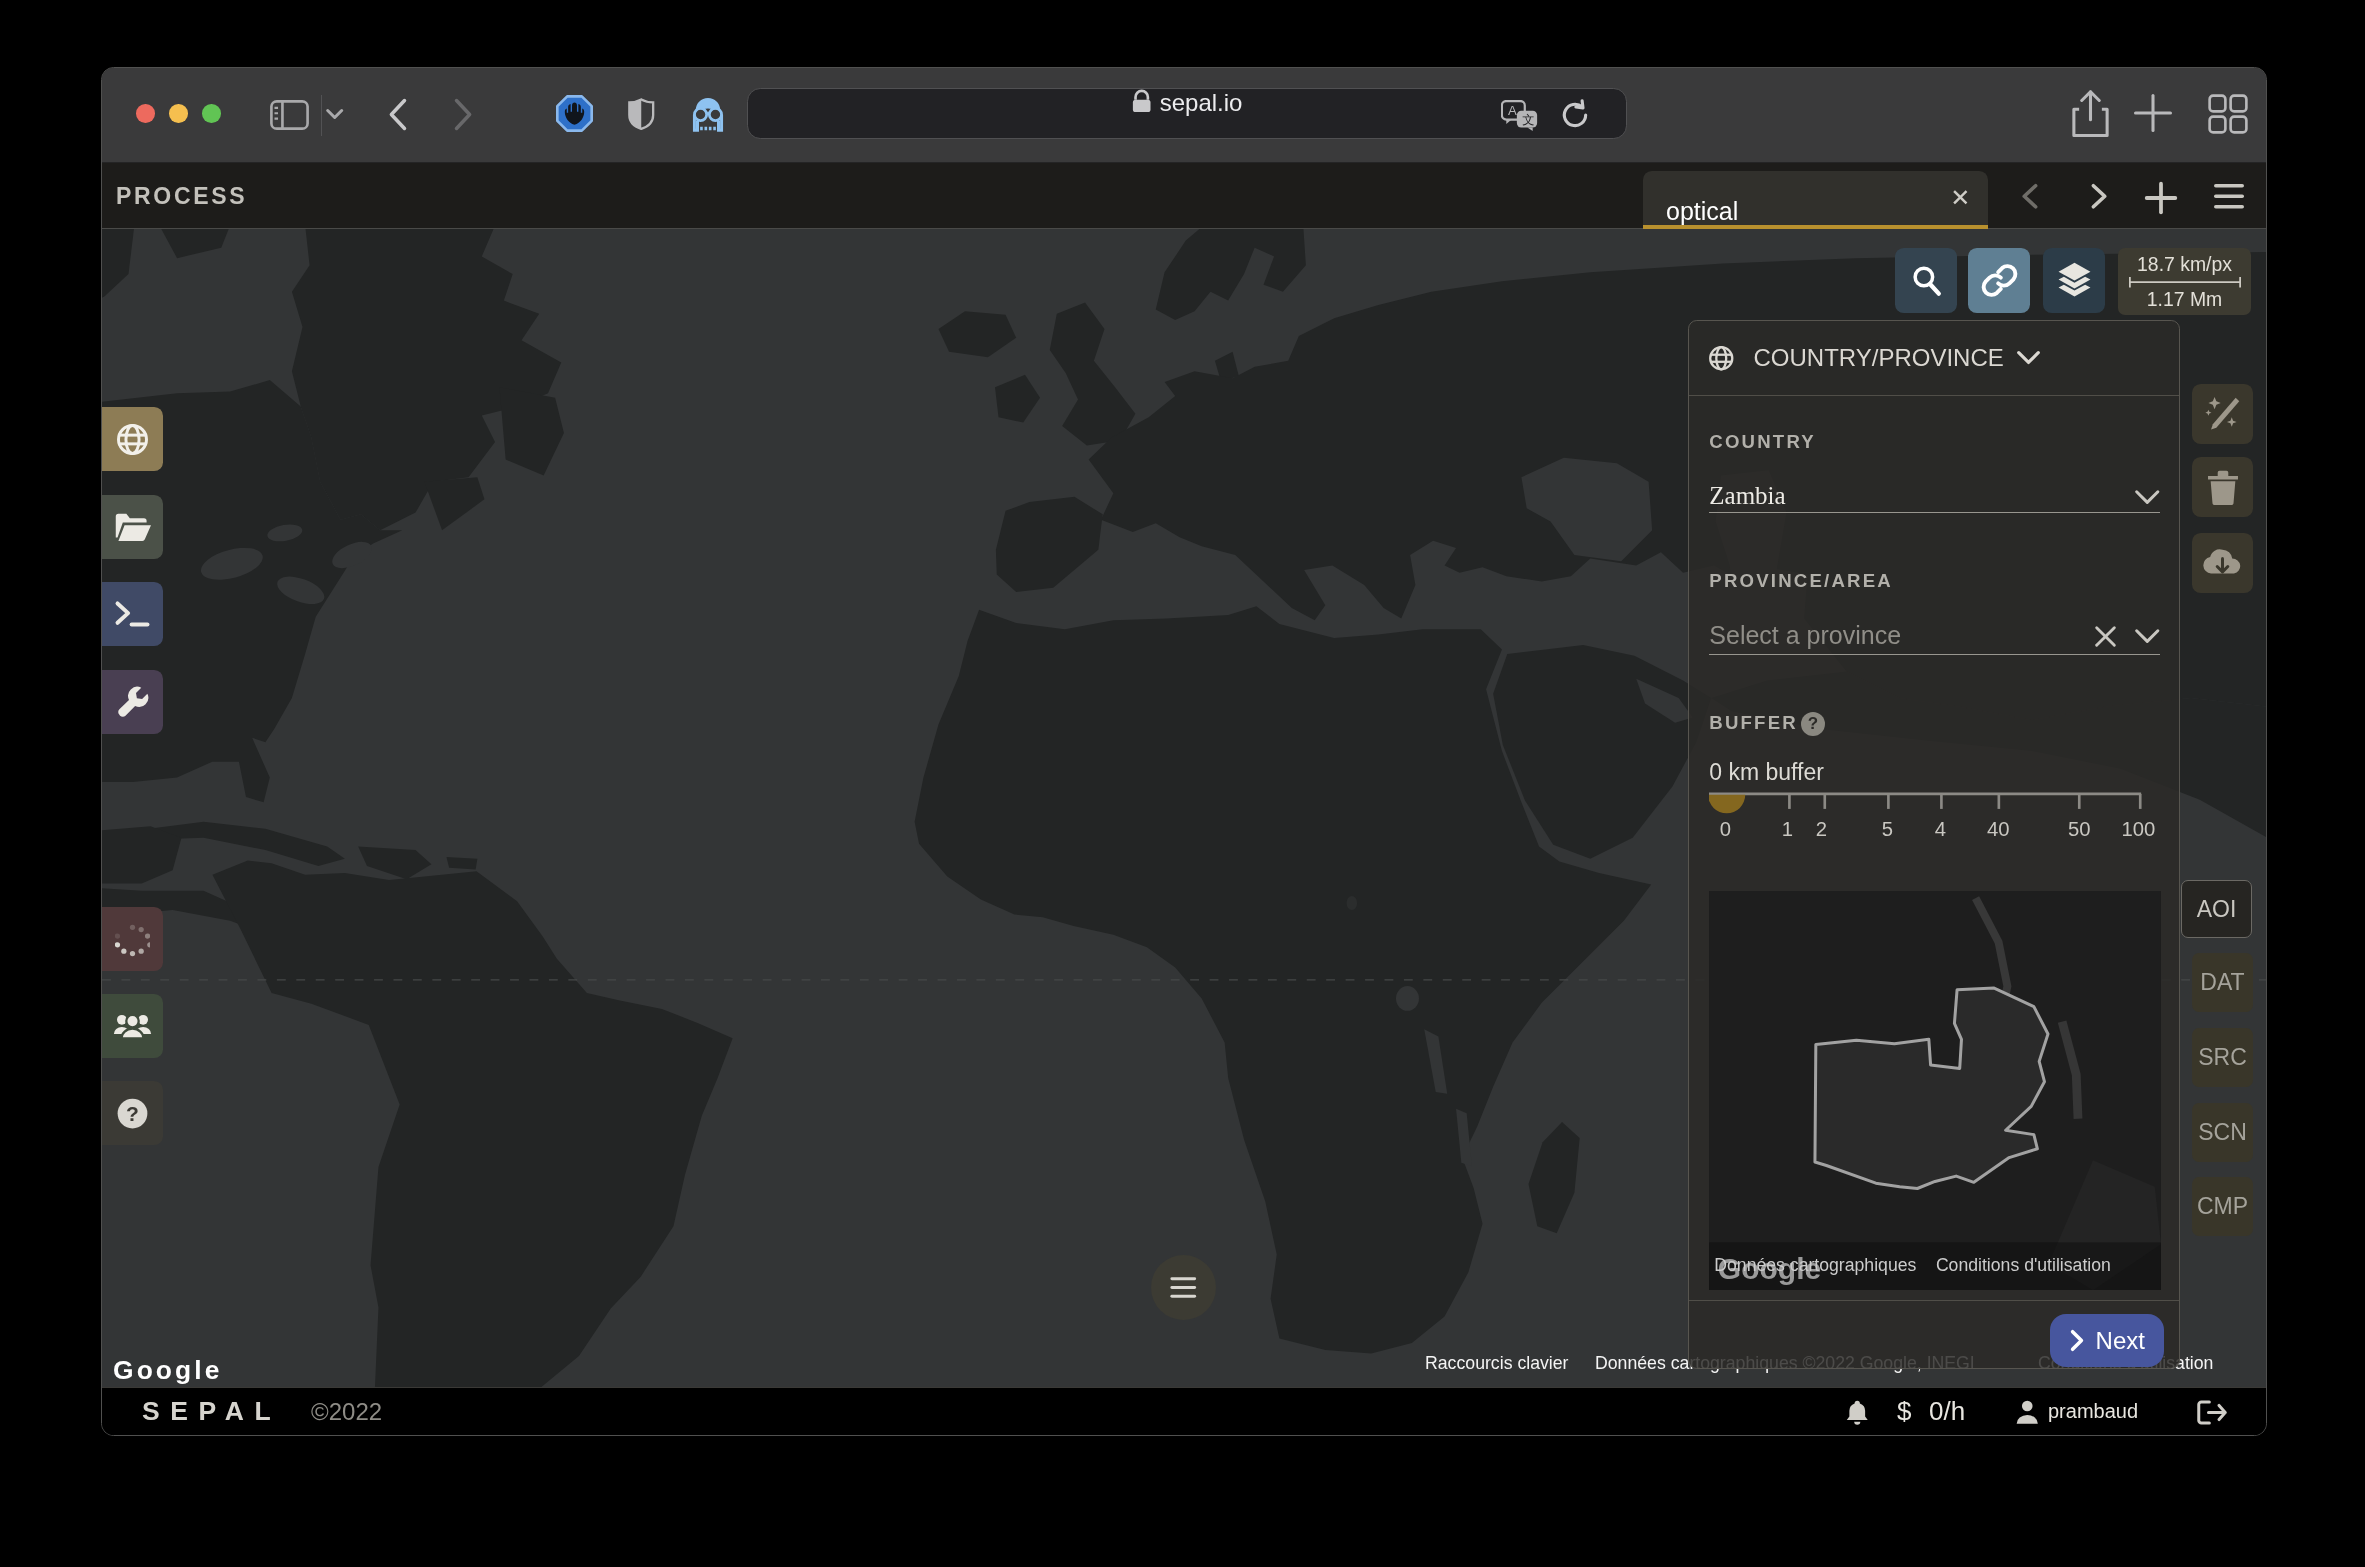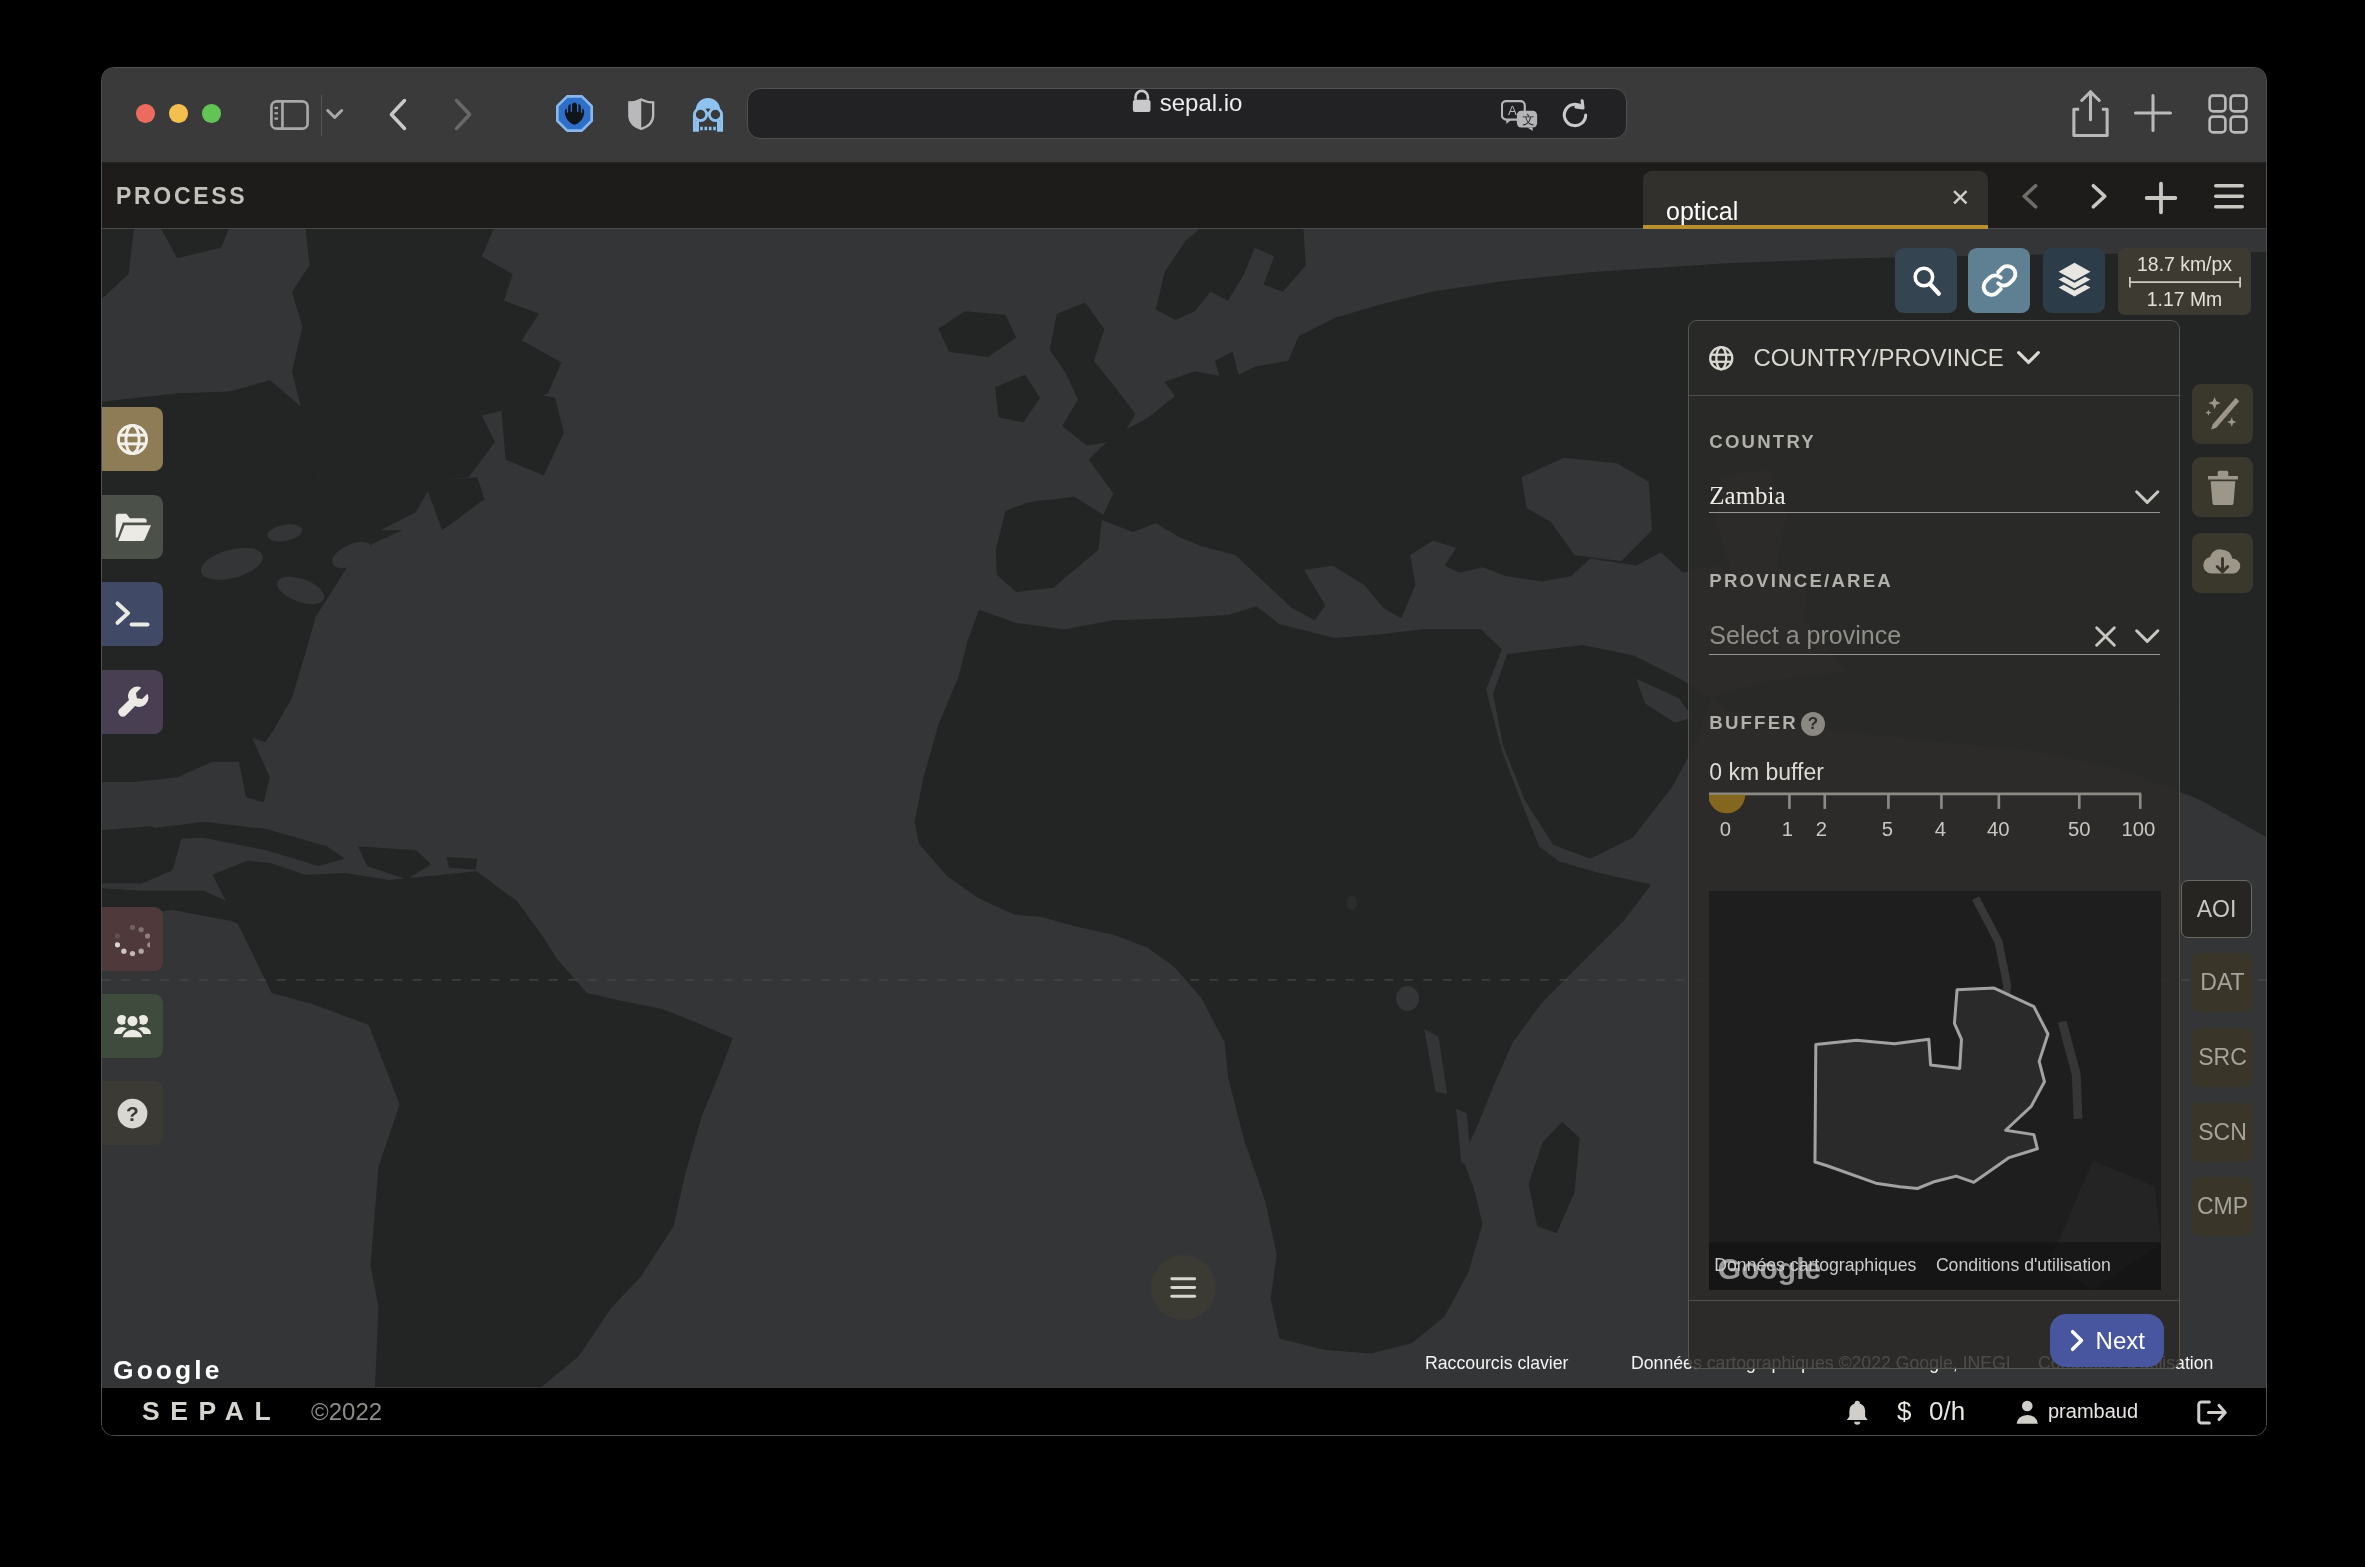--- a/index.html
+++ b/index.html
@@ -380,21 +380,21 @@
             <line x1="2" y1="22" x2="28" y2="22"></line>
           </g>
         </svg>
     </div>
 
     <svg style="position:absolute;left:10.6px;top:1127px;" width="110" height="30" viewBox="0 0 125 34">
       <text x="0" y="26" font-size="30" font-weight="bold" fill="#ffffff" font-family="Liberation Sans" textLength="121">Google</text>
     </svg>
 
     <div style="position:absolute;left:1323px;top:1124px;color:#f4f4f4;font-size:17.7px;">Raccourcis clavier</div>
-    <div style="position:absolute;left:1493px;top:1124px;color:#f4f4f4;font-size:17.7px;margin-left:36px;">Données cartographiques ©2022 Google, INEGI</div>
+    <div style="position:absolute;left:1493px;top:1124px;color:#f4f4f4;font-size:17.7px;">Données cartographiques ©2022 Google, INEGI</div>
     <div style="position:absolute;left:1936px;top:1124px;color:#f4f4f4;font-size:17.7px;">Conditions d'utilisation</div>
 
     <div id="panel">
       <div id="phead">
         <svg style="margin-left:18.6px;" width="26.5" height="26.5" viewBox="0 0 30 30">
             <circle cx="15" cy="15" r="12.5" fill="none" stroke="#dbd8d2" stroke-width="2.6"></circle>
             <ellipse cx="15" cy="15" rx="5.6" ry="12.5" fill="none" stroke="#dbd8d2" stroke-width="2.6"></ellipse>
             <line x1="3" y1="11" x2="27" y2="11" stroke="#dbd8d2" stroke-width="2.6"></line>
             <line x1="3" y1="19" x2="27" y2="19" stroke="#dbd8d2" stroke-width="2.6"></line>
           </svg>

